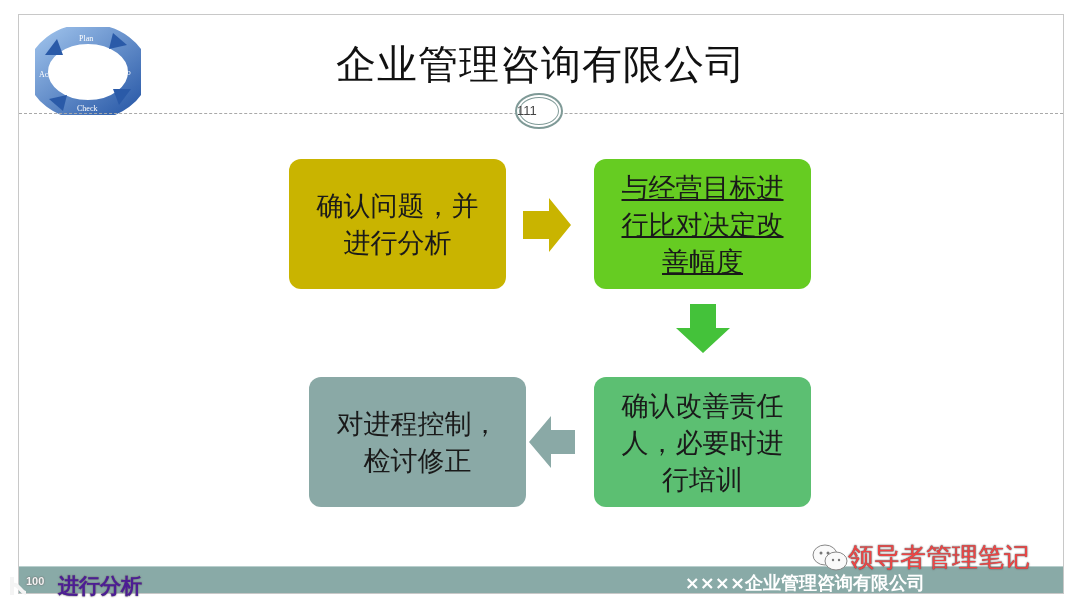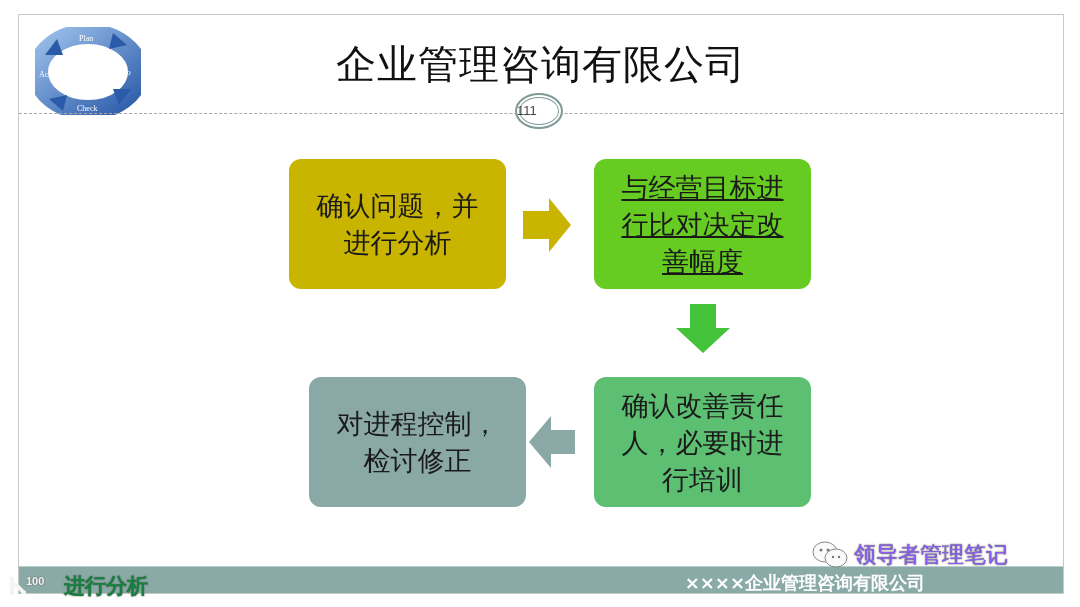--- a/index.html
+++ b/index.html
@@ -42,27 +42,27 @@
     .arrow { position:absolute; }
     .footer-bar {
       position:absolute; left:0; right:0; top:551px; height:26px;
       background:#89aaa7; border-top:1px solid #b9cfcd;
     }
     .footer-company {
       position:absolute; right:138px; top:4px; font-size:18px; color:#fff;
       font-weight:bold;
     }
     .wm-left {
-      position:absolute; left:8px; top:572px; display:flex; align-items:center; gap:12px;
-      color:#15803d; font-size:21px; font-weight:bold;
+      position:absolute; left:8px; top:572px; display:flex; align-items:center; gap:6px;
+      color:#4c1d95; font-size:21px; font-weight:bold;
       text-shadow:0 0 2px #777, 0 0 1px #555;
     }
     .wm-right {
-      position:absolute; left:812px; top:540px; display:flex; align-items:center; gap:6px;
-      color:#8b5cf6; font-size:22px;
+      position:absolute; left:812px; top:540px; display:flex; align-items:center; 
+      color:#ef4444; font-size:26px;
       text-shadow:0 0 2px #666, 0 0 1px #444;
     }
   </style>
 </head>
 <body>
 
 <div class="slide">
 
   <svg class="logo" viewBox="0 0 106 88">
     <defs>

